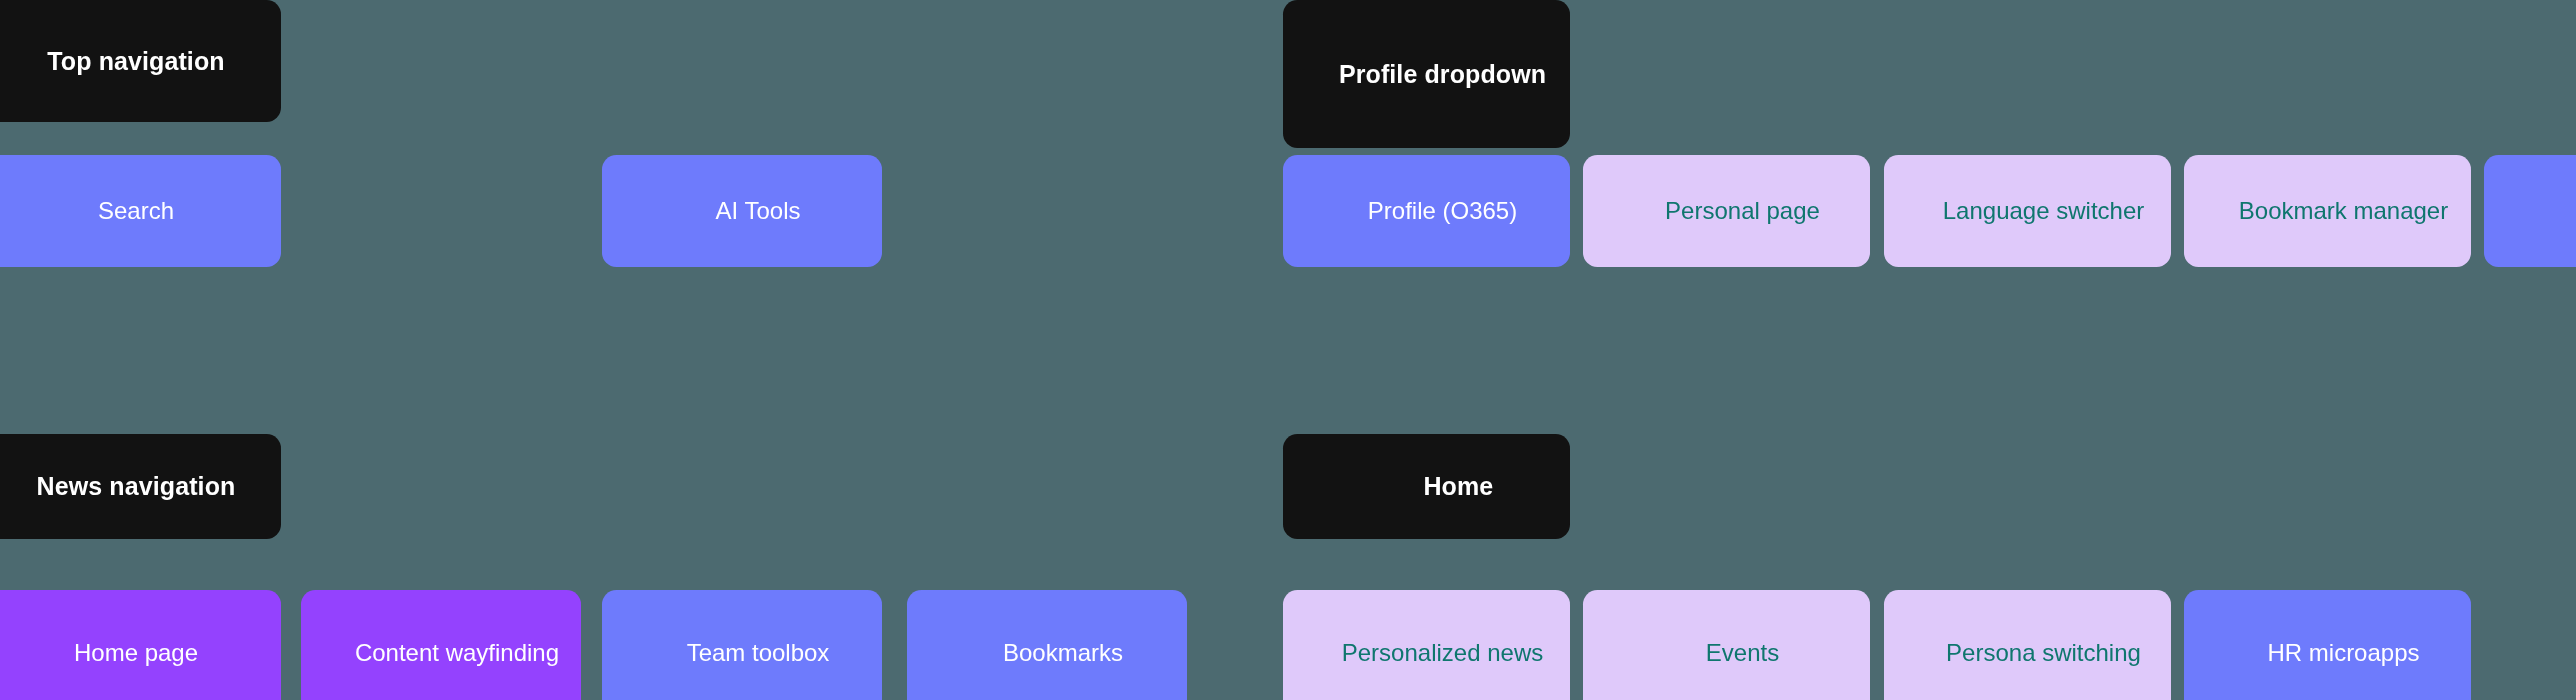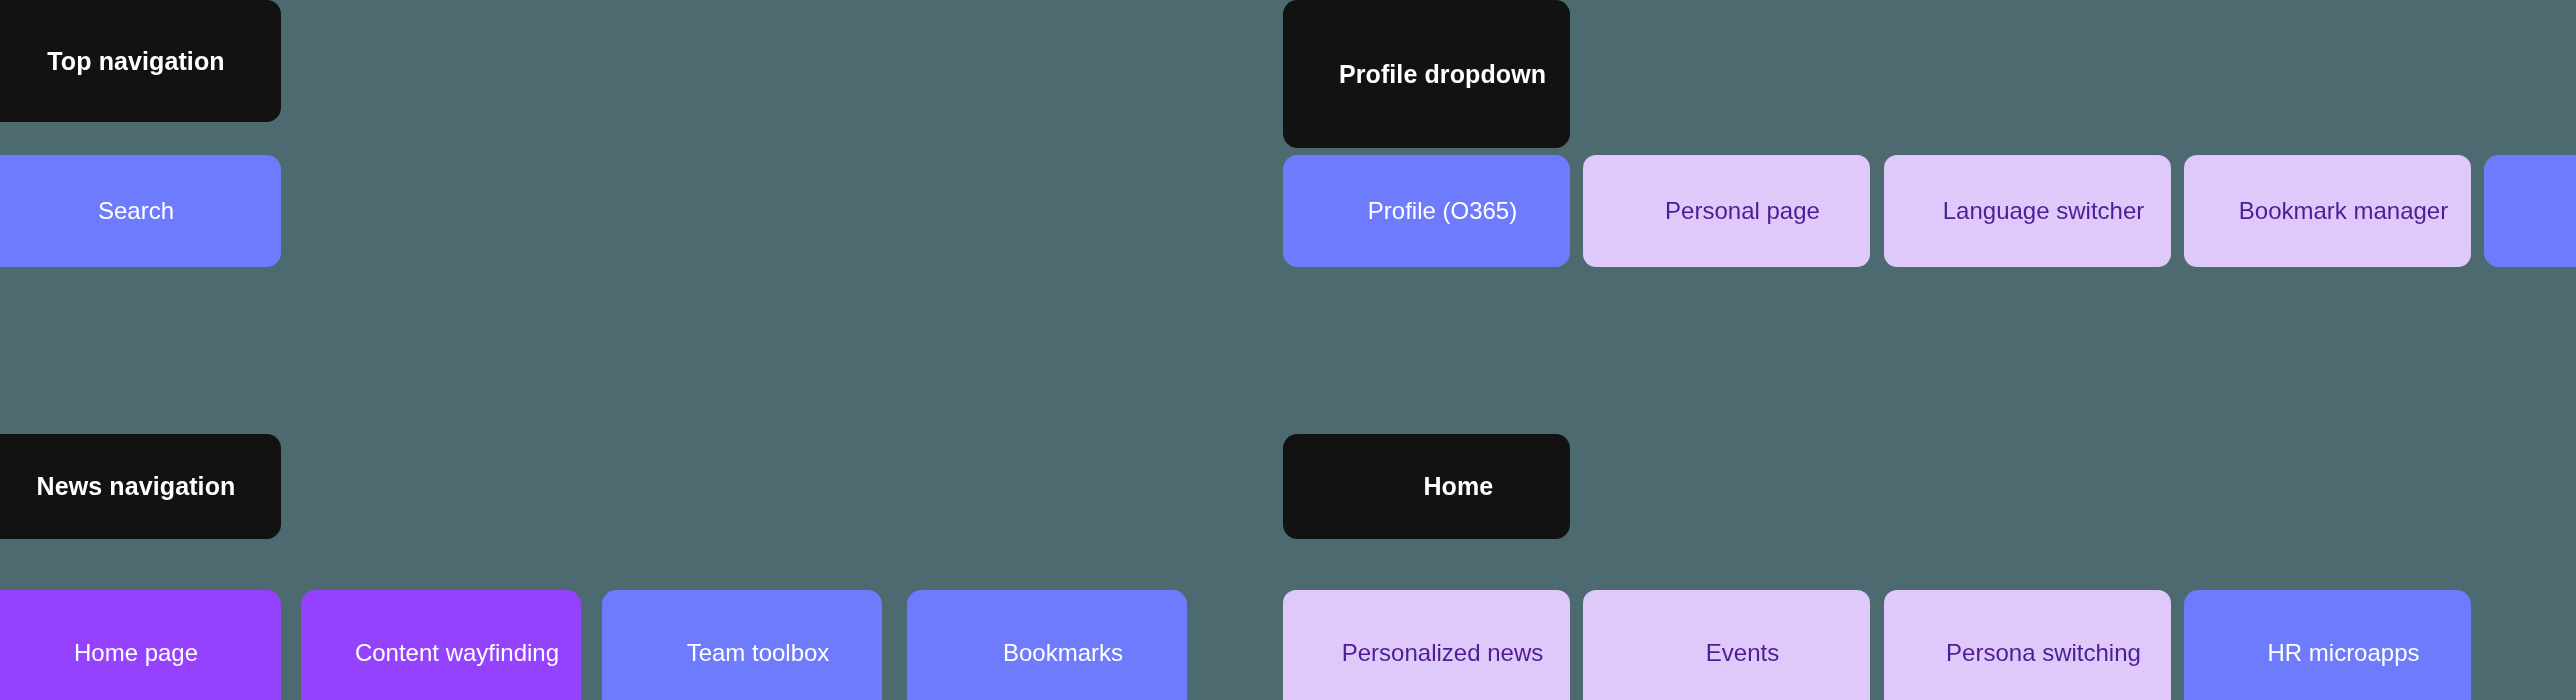--- a/index.html
+++ b/index.html
@@ -48,22 +48,21 @@
   .card.item {
     font-size: 24px;
     font-weight: 400;
   }
   .card.tone-periwinkle {
     background: #6e7bfc;
     color: #ffffff;
   }
   .card.tone-lavender {
     background: #dfc9fa;
-    color: #4c1d95;
-    border-radius: 13px;
+    color: #0f766e;
   }
   .card.tone-purple {
     background: #9442fe;
     color: #ffffff;
   }
 
   
   .clip-left  { border-top-left-radius: 0;  border-bottom-left-radius: 0; }
   .clip-right { border-top-right-radius: 0; border-bottom-right-radius: 0; }
   .clip-bottom{ border-bottom-left-radius: 0; border-bottom-right-radius: 0; }
@@ -77,20 +76,23 @@
 
   <div class="card header clip-left" style="left:-41px; top:0px; width:322px; height:122px;">
     <span class="label">Top navigation</span>
   </div>
 
   <div class="card item tone-periwinkle clip-left" style="left:-41px; top:155px; width:322px; height:112px;">
     <span class="label">Search</span>
   </div>
 
 
+  <div class="card item tone-periwinkle" style="left:602px; top:155px; width:280px; height:112px;">
+    <span class="label">AI Tools</span>
+  </div>
 
   <div class="card header" style="left:1283px; top:0px; width:287px; height:148px;">
     <span class="label">Profile dropdown</span>
   </div>
 
   <div class="card item tone-periwinkle" style="left:1283px; top:155px; width:287px; height:112px;">
     <span class="label">Profile (O365)</span>
   </div>
 
   <div class="card item tone-lavender" style="left:1583px; top:155px; width:287px; height:112px;">

